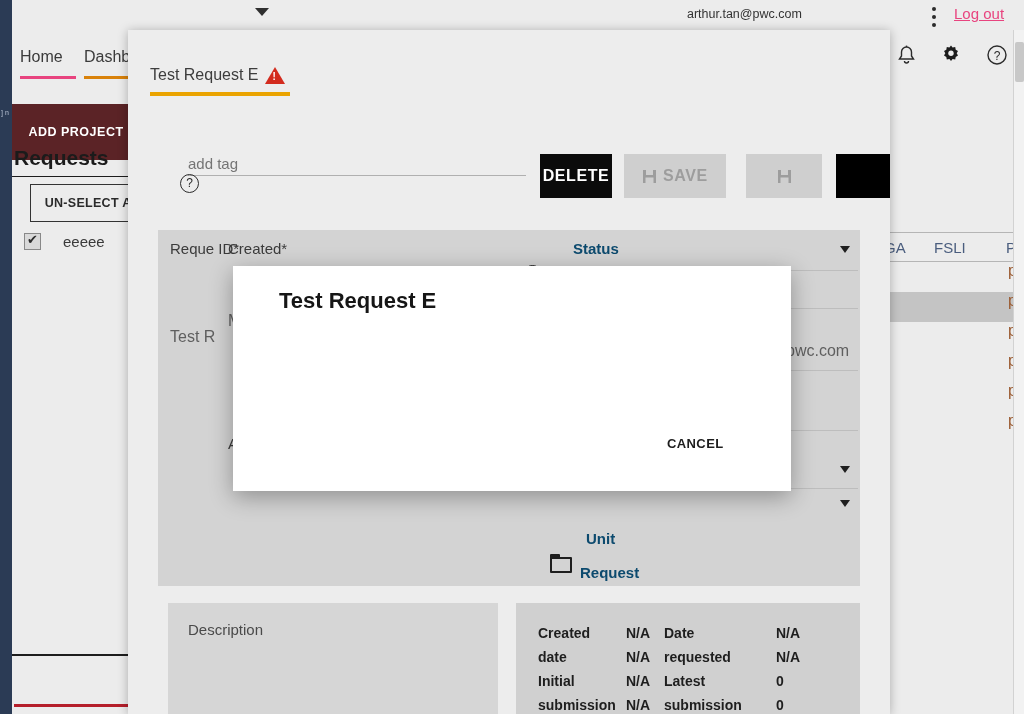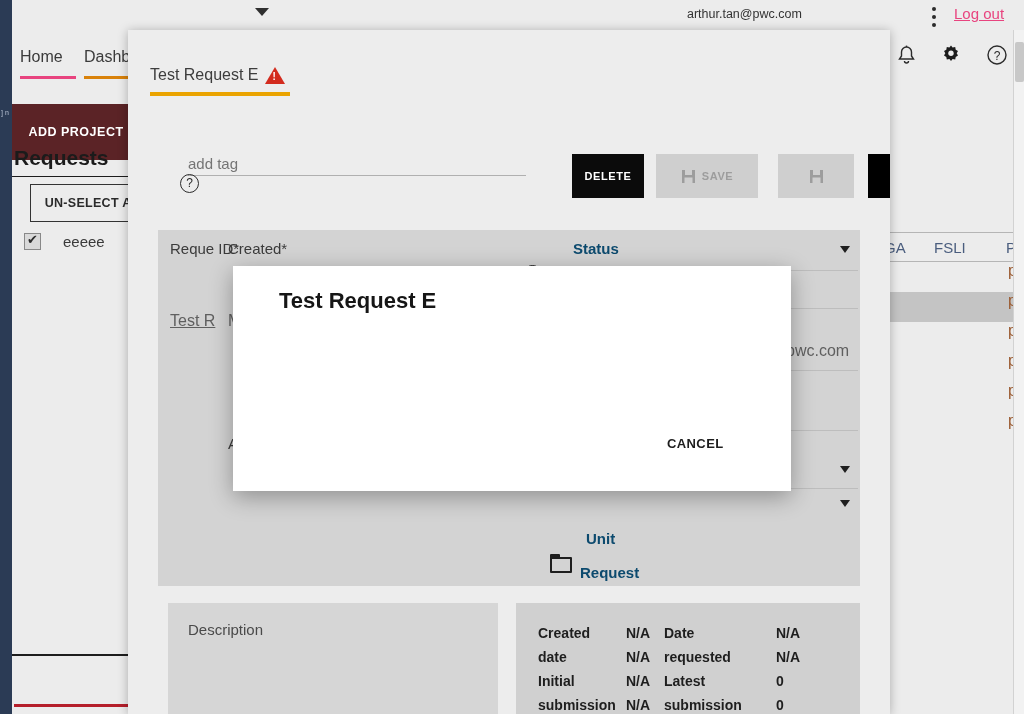--- a/index.html
+++ b/index.html
@@ -193,24 +193,23 @@
   }
   .tag-help {
     position: absolute; left: 52px; top: 144px;
     width: 19px; height: 19px; border: 1.6px solid #2b2b2b; border-radius: 50%;
     font-size: 12px; color: #2b2b2b; text-align: center; line-height: 16px;
     cursor: pointer;
   }
   .btn {
     position: absolute; top: 124px; height: 44px;
     border: none; cursor: pointer;
-    font-size: 11px; font-weight: bold; letter-spacing: .6px;
+    font-size: 16px; font-weight: bold; letter-spacing: .6px;
     display: flex; align-items: center; justify-content: center; gap: 6px;
     font-family: "Liberation Sans", sans-serif;
-    margin-left: 32px;
   }
   .btn-delete { left: 412px; width: 72px; background: #0b0b0b; color: #fff; }
   .btn-save   { left: 496px; width: 102px; background: #cfcfcf; color: #9d9d9d; cursor: default; }
   .btn-save2  { left: 618px; width: 76px;  background: #cfcfcf; color: #9d9d9d; cursor: default; }
   .btn-dark   { left: 708px; width: 62px;  background: #000; color: #fff; }
 
   
   .form-card {
     position: absolute; left: 30px; top: 200px; width: 702px; height: 356px;
     background: #d3d3d3;
@@ -425,21 +424,21 @@
       <span class="fld-label" style="left:12px;top:10px;">Reque ID*</span>
       <span class="fld-label" style="left:70px;top:10px;">Created*</span>
       <span class="fld-label bold" style="left:415px;top:10px;">Status</span>
       <div class="caret-dn" style="left:682px;top:16px;"></div>
       <div class="fld-line" style="left:510px;top:40px;width:190px;"></div>
 
       <span class="clock-icon" style="left:365px;top:35px;"></span>
       <span class="fld-label bold" style="left:392px;top:42px;">Due Date</span>
       <span class="fld-value" style="left:510px;top:42px;">12/31/2020</span>
 
-      <span class="fld-value" style="left:12px;top:82px;text-decoration:underline;">Test R</span>
+      <span class="fld-value" style="left:12px;top:98px;">Test R</span>
       <span class="fld-value" style="left:70px;top:82px;">M</span>
       <div class="fld-line" style="left:510px;top:78px;width:190px;"></div>
 
       <span class="fld-value" style="left:594px;top:112px;">en@pwc.com</span>
       <div class="fld-line" style="left:510px;top:140px;width:190px;"></div>
 
       <span class="fld-label" style="left:70px;top:205px;">A</span>
       <div class="fld-line" style="left:510px;top:200px;width:190px;"></div>
 
       <div class="caret-dn" style="left:682px;top:236px;"></div>

